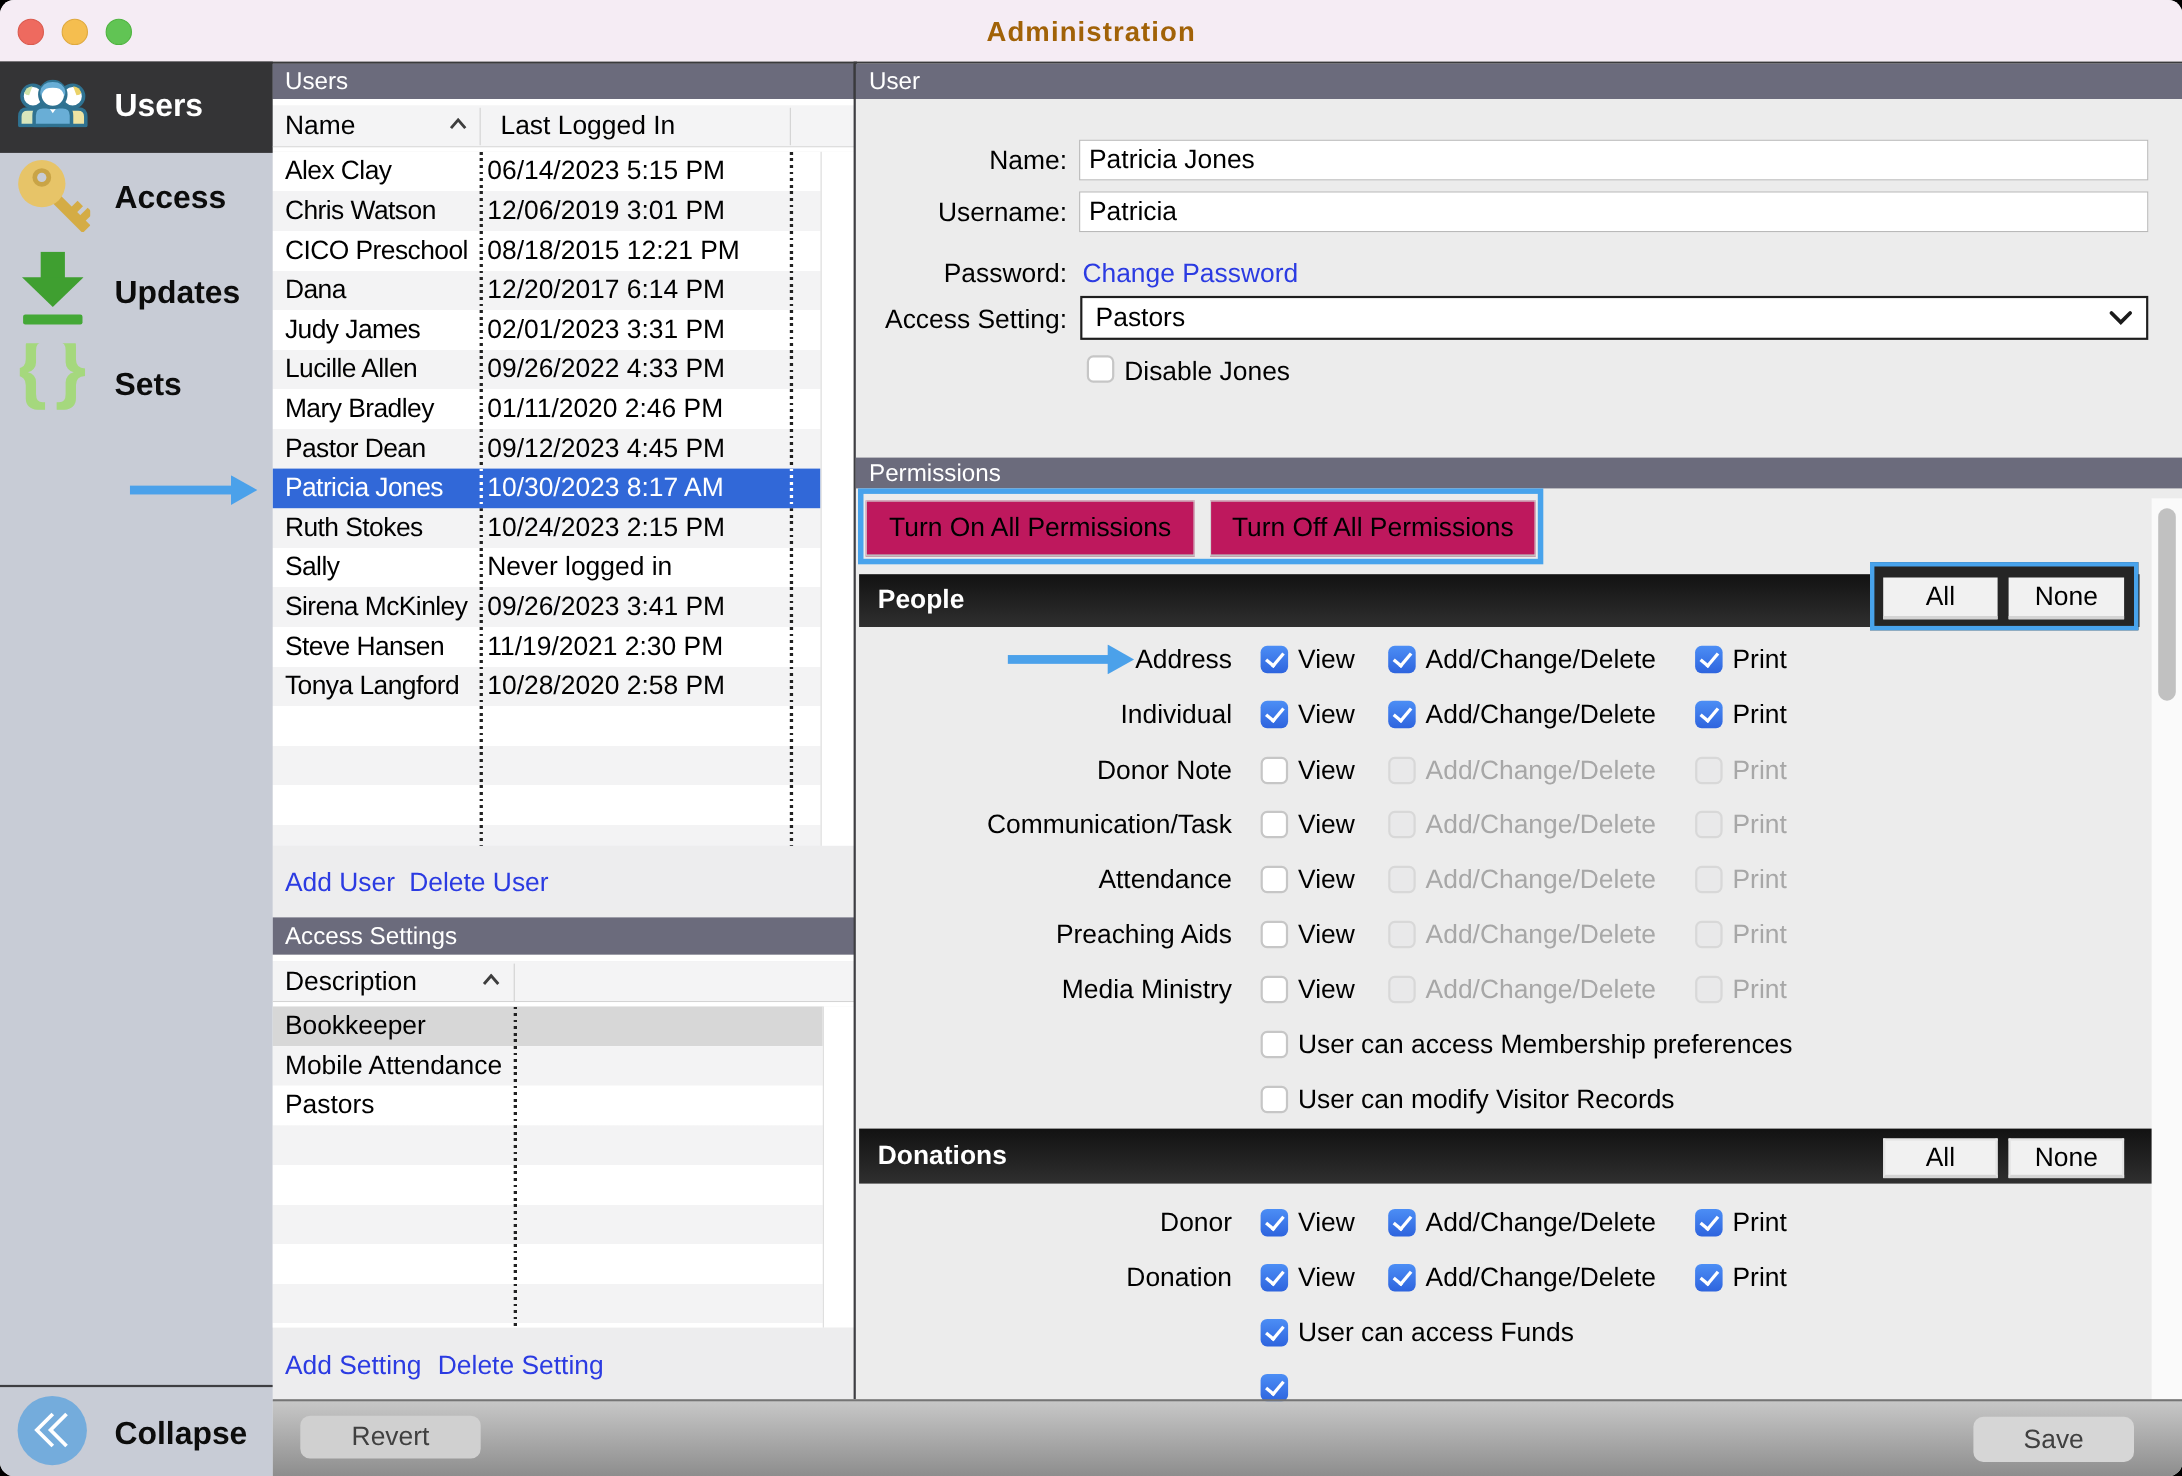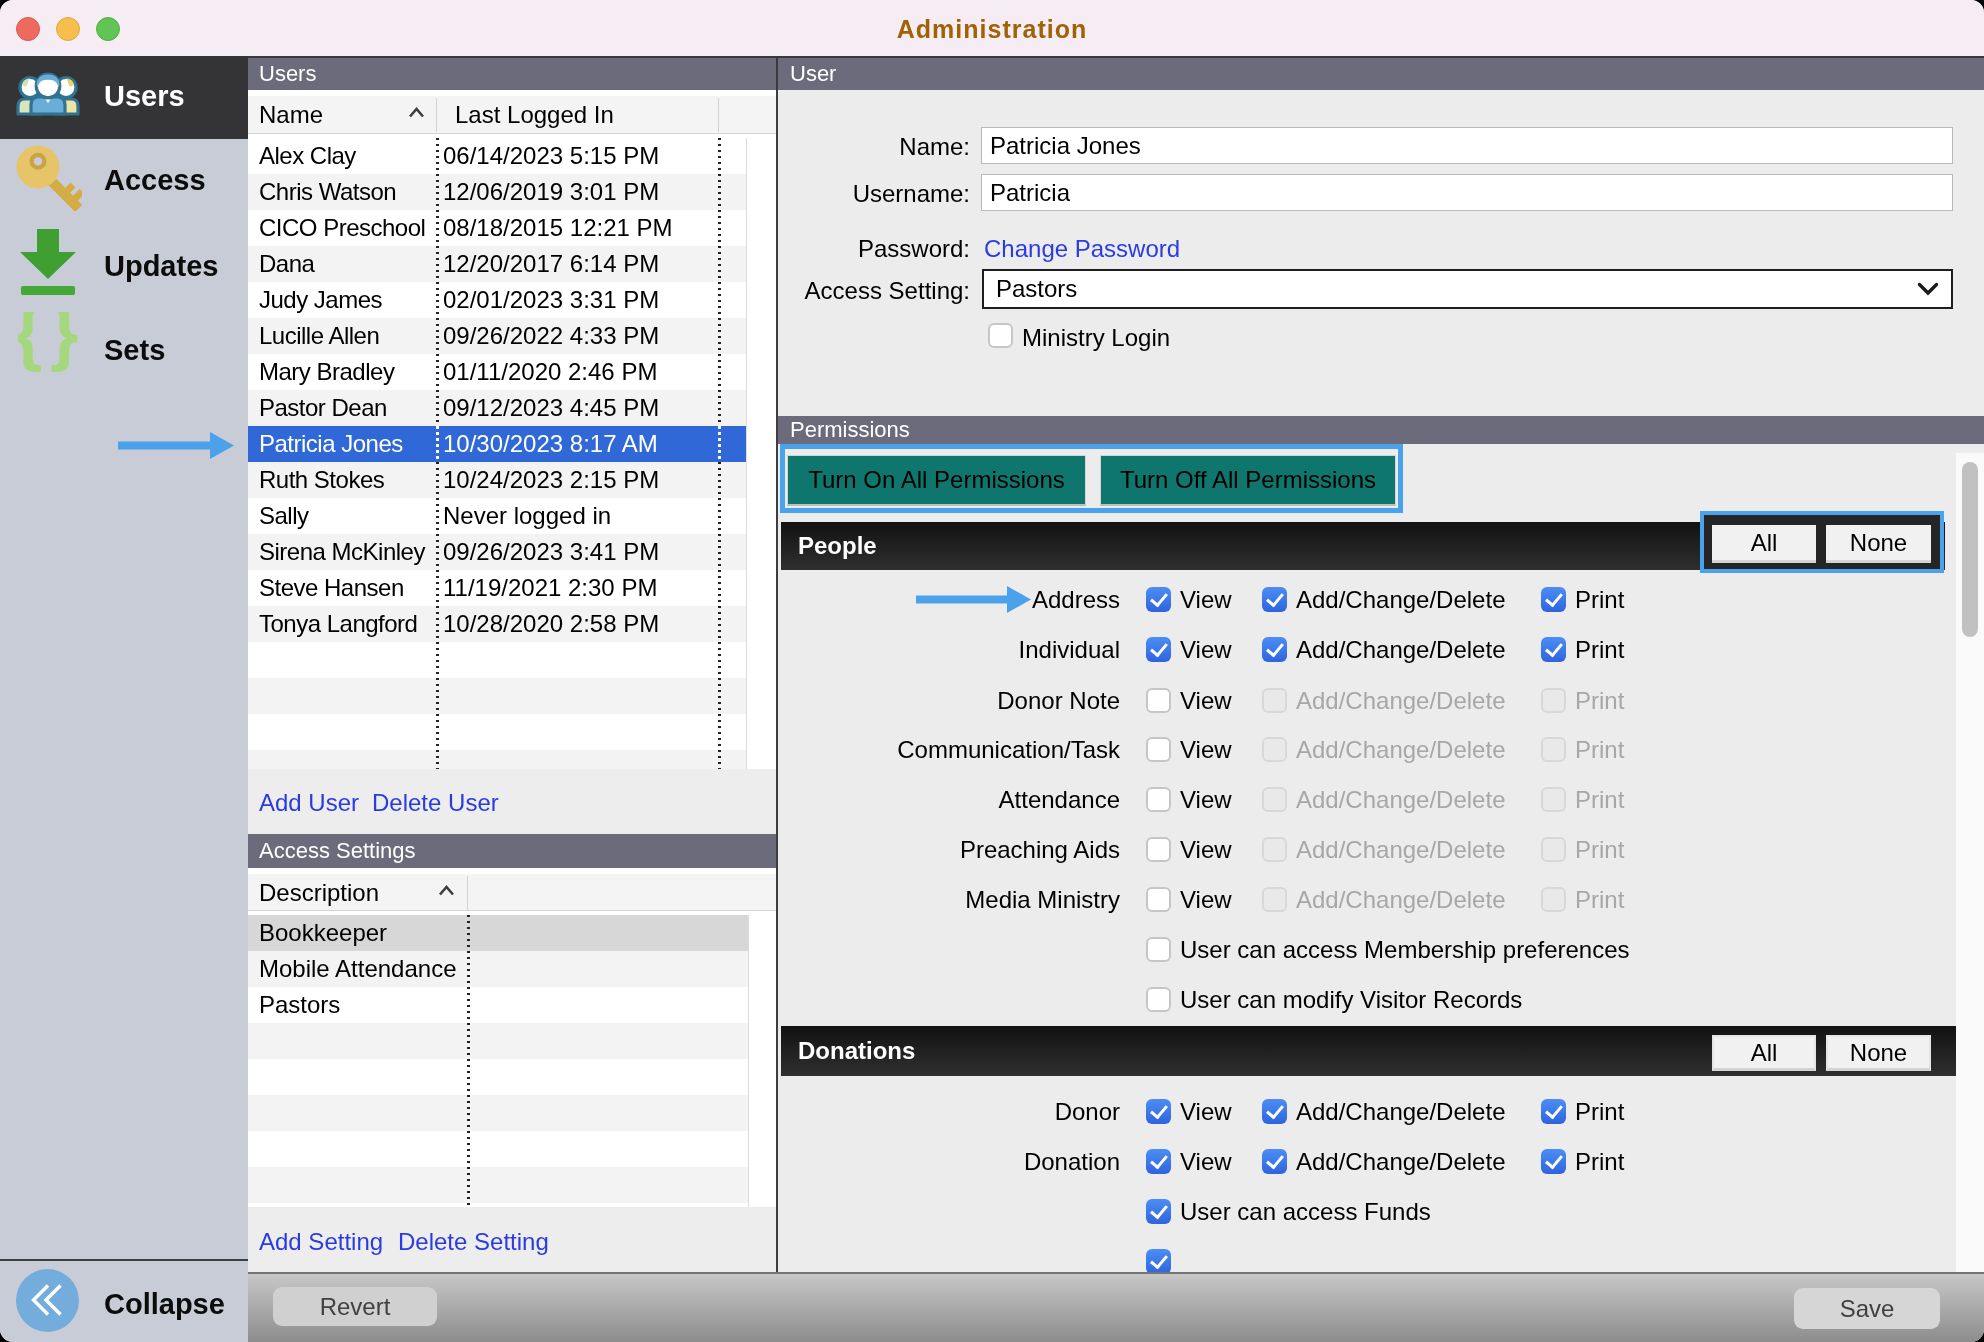--- a/index.html
+++ b/index.html
@@ -58,21 +58,21 @@
 #rdiv { left:776px; top:58px; width:2px; height:1214px; background:#3E3E42; }
 .flabel { font-size:24px; color:#000; text-align:right; width:270px; left:700px; white-space:nowrap; }
 .finput { background:#FFF; border:1px solid #B9B9B9; font-size:24px; color:#000; }
 .finput span { position:absolute; left:8px; top:50%; transform:translateY(-50%); }
 
 
 .darkbar { background:linear-gradient(180deg,#121212,#2F2F2F); color:#FFF; }
 .darkbar .bt { position:absolute; left:17px; top:50%; transform:translateY(-50%); font-size:24px; font-weight:bold; }
 .bluebox { border:5px solid #48A3EC; }
 .bluebox[style*="1700px"] { border-width:4px; }
-.gbtn { background:#0f766e; border:1px solid #D4D4D4; border-bottom:2px solid #BDBDBD; font-size:24px; color:#000; text-align:center; }
+.gbtn { background:#be185d; border:1px solid #D4D4D4; border-bottom:2px solid #BDBDBD; font-size:24px; color:#000; text-align:center; }
 .gbtn span { position:absolute; width:100%; left:0; top:50%; transform:translateY(-50%); }
 .nbtn { background:#F1F1F1; border-bottom:3px solid #D4D4D4; font-size:24px; color:#000; }
 .nbtn.don { border:2px solid #E5E5E5; border-bottom:3px solid #D4D4D4; }
 .nbtn span { position:absolute; width:100%; left:0; top:50%; transform:translateY(-50%); text-align:center; }
 
 .prow { position:absolute; left:777px; width:1207px; height:50px; }
 .plabel { position:absolute; left:0; top:50%; transform:translateY(-50%); width:343px; text-align:right; font-size:24px; color:#000; white-space:nowrap; }
 .pl { position:absolute; top:50%; transform:translateY(-50%); font-size:24px; color:#000; white-space:nowrap; }
 .pl.dim { color:#A7A7A7; }
 .cb { position:absolute; top:12px; width:25px; height:25px; border-radius:6px; }
@@ -283,21 +283,21 @@
   <div class="abs flabel" style="top:235px;">Password:</div>
   <a class="abs lnk" style="left:984px;top:235px;text-align:center;">Change Password</a>
   <div class="abs flabel" style="top:277px;">Access Setting:</div>
   <div class="abs" style="left:982px;top:269px;width:971px;height:40px;background:#FFF;border:2px solid #1E1E1E;">
     <span style="position:absolute;left:12px;top:50%;transform:translateY(-50%);font-size:24px;">Pastors</span>
     <svg style="position:absolute;right:12px;top:11px;" width="22" height="14" viewBox="0 0 22 14">
         <path d="M2.5 2.5 L11 11 L19.5 2.5" stroke="#1B1B1B" stroke-width="3.4" fill="none" stroke-linecap="round"></path>
       </svg>
   </div>
   <div class="abs cb off" style="left:988px;top:323px;"></div>
-  <span class="abs" style="left:1022px;top:324px;font-size:24px;">Ministry Login</span>
+  <span class="abs" style="left:1022px;top:324px;font-size:24px;">Disable Jones</span>
 
   <div class="abs phead" style="left:778px;top:416px;width:1206px;height:28px;">
       <span style="left:12px;">Permissions</span>
     </div>
   <div class="abs bluebox" style="left:780px;top:444px;width:623px;height:69px;"></div>
   <div class="abs gbtn" style="left:787px;top:455px;width:299px;height:51px;">
       <span>Turn On All Permissions</span>
     </div>
   <div class="abs gbtn" style="left:1100px;top:455px;width:296px;height:51px;">
       <span>Turn Off All Permissions</span>

